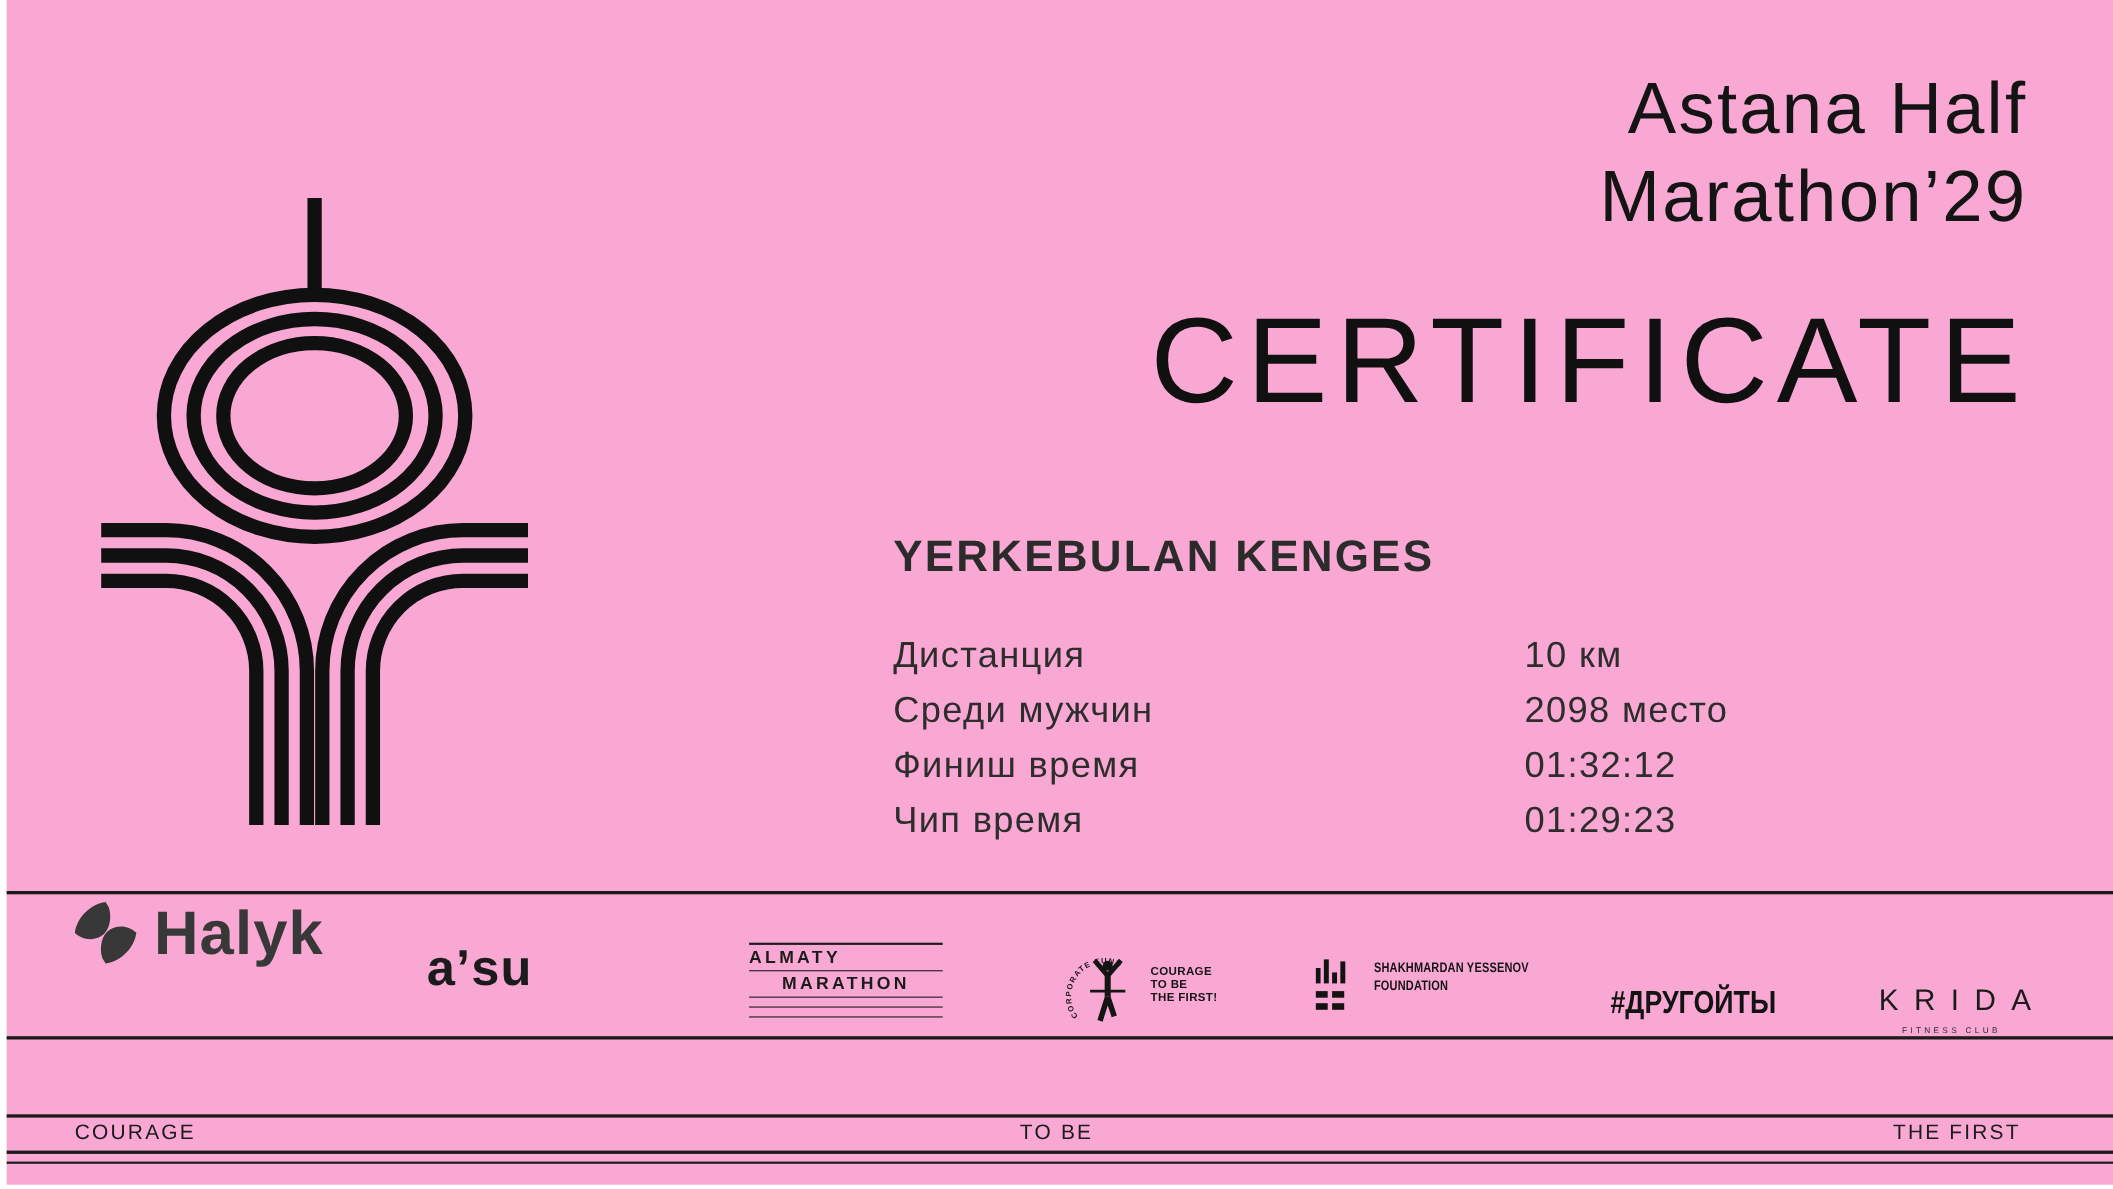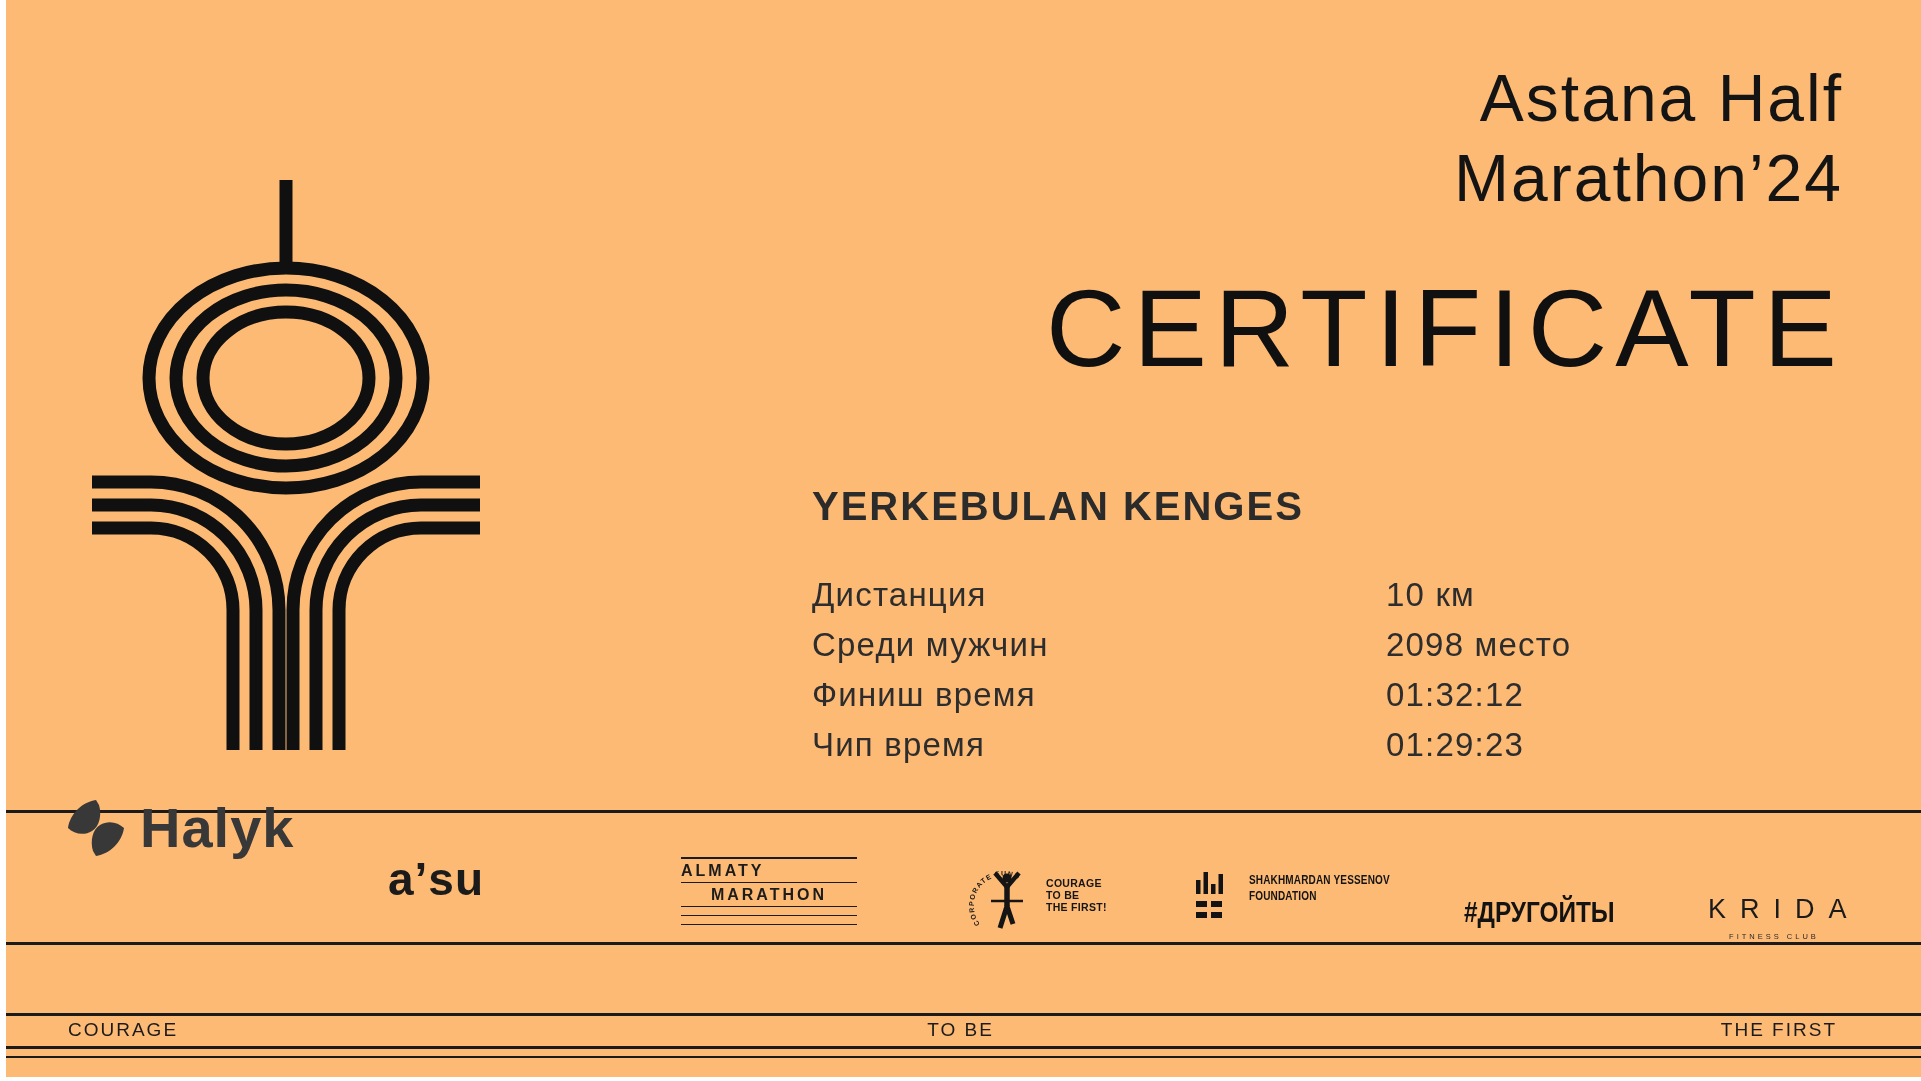--- a/index.html
+++ b/index.html
@@ -1,18 +1,18 @@
 <!DOCTYPE html>
 <html><head>
 <meta charset="utf-8">
 <style>
   html,body{margin:0;padding:0;background:#ffffff;}
   .page{
     position:relative;width:1921px;height:1081px;overflow:hidden;
-    background:#fdba74;color:#1b1b1b;
+    background:#f9a8d4;color:#1b1b1b;
     font-family:"Liberation Sans","DejaVu Sans",sans-serif;
   }
   .abs{position:absolute;}
 
   
   .event-title{
     top:58px;right:78px;text-align:right;
     font-size:66px;line-height:80px;letter-spacing:2px;color:#141414;
   }
   
@@ -25,21 +25,21 @@
     top:484px;left:812px;font-size:40px;font-weight:700;letter-spacing:2px;color:#2b2b2b;
   }
   
   .results{top:570px;left:812px;width:1030px;}
   .row{position:relative;height:50px;line-height:50px;font-size:33px;letter-spacing:1.2px;color:#2d2d2d;}
   .row .val{position:absolute;left:574px;top:0;}
 
   .line{left:0;width:1921px;background:#1b1b1b;}
 
   
-  .halyk{top:795px;left:66px;display:flex;align-items:center;gap:14px;color:#383838;}
+  .halyk{top:815px;left:66px;display:flex;align-items:center;gap:14px;color:#383838;}
   .halyk .word{font-size:56px;font-weight:700;letter-spacing:1px;}
   .asu{top:852px;left:388px;font-size:46px;font-weight:700;color:#1b1b1b;letter-spacing:1px;}
   .almaty{top:857px;left:681px;width:176px;color:#1c1c1c;border-top:2px solid #1c1c1c;}
   .almaty .l1{font-size:16px;font-weight:700;letter-spacing:3px;line-height:23px;border-bottom:1.5px solid #1c1c1c;}
   .almaty .l2{font-size:16px;font-weight:700;letter-spacing:3px;line-height:23px;text-align:center;border-bottom:1.5px solid #1c1c1c;}
   .almaty .tick{height:8px;border-bottom:1.5px solid #1c1c1c;}
   .cfund{top:856px;left:966px;display:flex;align-items:center;}
   .cfund .ctext{margin-left:2px;font-size:10.5px;font-weight:700;line-height:12px;letter-spacing:0.3px;color:#151515;}
   .yessenov{top:872px;left:1196px;display:flex;align-items:flex-start;gap:25px;color:#131313;}
   .yessenov .ytext{font-size:12.5px;font-weight:700;line-height:16px;letter-spacing:0.2px;transform:scaleX(0.8);transform-origin:left top;white-space:nowrap;}
@@ -73,21 +73,21 @@
       <path d="M32 378 H91 A82 82 0 0 1 173 460 V600"></path>
 
       <path d="M420 332 H361 A128 128 0 0 0 233 460 V600"></path>
       <path d="M420 355 H361 A105 105 0 0 0 256 460 V600"></path>
       <path d="M420 378 H361 A82 82 0 0 0 279 460 V600"></path>
     </g>
   </svg>
 
   <div class="abs event-title">
     <div>Astana Half</div>
-    <div>Marathon’24</div>
+    <div>Marathon’29</div>
   </div>
 
   <div class="abs heading">CERTIFICATE</div>
 
   <div class="abs runner-name">YERKEBULAN KENGES</div>
 
   <div class="abs results">
     <div class="row">
       <span>Дистанция</span>
       <span class="val">10 км</span>

